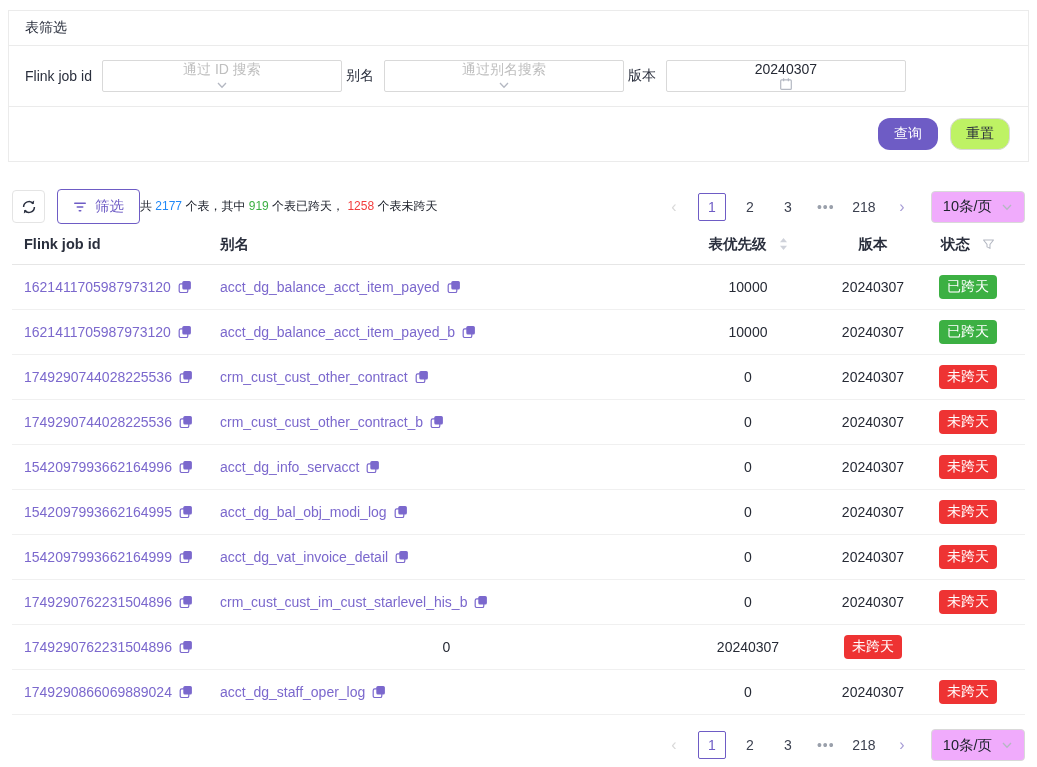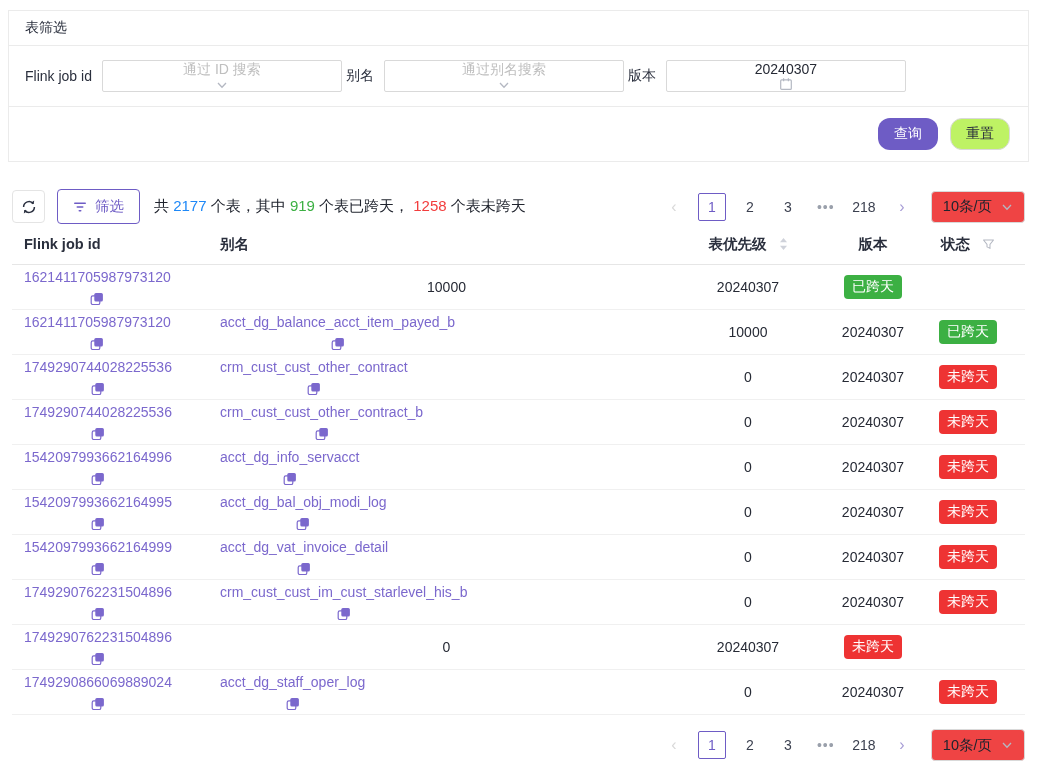--- a/index.html
+++ b/index.html
@@ -32,49 +32,49 @@
   .btn-primary { background:var(--primary); color:#fff; }
   .btn-default { background:#bef264; border-color:var(--ctl-border); color:#2a2f3d; }
 
   
   .toolbar { margin:27px 12px 0 12px; display:flex; align-items:center; }
   .icon-btn { width:33px; height:33px; border:1px solid #e4e4e4; border-radius:4px;
     display:flex; align-items:center; justify-content:center; background:#fff; cursor:pointer; }
   .filter-btn { margin-left:12px; height:35px; padding:0 15px; border:1px solid var(--primary);
     border-radius:4px; color:var(--primary); display:inline-flex; align-items:center; gap:8px;
     background:#fff; cursor:pointer; font-size:14.5px; }
-  .stats { margin-left:14px; font-size:15px; color:#20242e; }
+  .stats { margin-left:0; font-size:12px; color:#20242e; }
   .stats b { font-weight:400; }
   .stat-blue { color:var(--stat-blue); }
   .stat-green { color:var(--stat-green); }
   .stat-red { color:var(--stat-red); }
   .spacer { flex:1; }
 
   
   .pager { display:flex; align-items:center; }
   .pg-item { min-width:28px; height:28px; margin:0 5px; display:inline-flex; align-items:center;
     justify-content:center; font-size:14px; color:#3c4150; cursor:pointer; border-radius:2px; }
   .pg-arrow { color:var(--icon-gray); font-size:16px; }
   .pg-arrow.disabled { color:#d9d9d9; cursor:default; }
   .pg-arrow.next { color:#a79dd6; }
   .pg-active { border:1px solid var(--primary); color:var(--primary); background:#fff; }
   .pg-ellipsis { color:#9aa0ab; letter-spacing:1px; cursor:default; }
   .size-select { margin-left:10px; height:32px; border:1px solid var(--ctl-border);
     border-radius:4px; display:inline-flex; align-items:center; gap:9px; padding:0 11px;
-    background:#ef4444; cursor:pointer; color:#20242e; font-size:14.5px; }
+    background:#f0abfc; cursor:pointer; color:#20242e; font-size:14.5px; }
 
   
   .tbl { margin:0 12px; }
   .tbl-grid { display:grid; grid-template-columns:196px 1fr 150px 100px 90px;
     align-items:center; padding:0 12px; }
   .tbl-head { height:41px; border-bottom:1px solid #e6e6e6; font-weight:700;
     color:#2a2f3d; font-size:14.5px; }
   .tbl-row { height:45px; border-bottom:1px solid #f0f0f0; }
   .c-right { text-align:center; }
-  .link { color:var(--link); display:inline-flex; align-items:center; gap:7px; cursor:pointer;flex-direction:column; }
+  .link { color:var(--link); display:inline-flex; align-items:center; gap:7px; cursor:pointer; }
   .copy { display:inline-flex; cursor:pointer; }
   .badge { display:inline-block; padding:3px 8px; border-radius:4px; color:#fff;
     font-size:14px; line-height:1.25; }
   .badge.crossed { background:var(--badge-green); }
   .badge.not-crossed { background:var(--badge-red); }
 
   .bottom-pager { margin:14px 12px 0 12px; display:flex; justify-content:flex-end; }
 
   .sort-icon, .funnel-icon { margin-left:8px; vertical-align:-2px; }
 </style>
@@ -177,20 +177,31 @@
       <svg class="funnel-icon" width="13" height="13" viewBox="0 0 14 14">
         <path d="M1.6 2.2h10.8L8.6 6.8v4.4L5.4 9.6V6.8z" fill="none" stroke="#b4b8c2" stroke-width="1.1" stroke-linejoin="round"></path>
       </svg>
     </div>
   </div>
   <div id="tbody">
   <div class="tbl-grid tbl-row">
     <div>
       <span class="link">
         <span class="t-id">1621411705987973120</span>
+        <span class="copy">
+          <svg width="14" height="14" viewBox="0 0 14 14">
+            <rect x="1.2" y="3.9" width="8.6" height="8.6" rx="1.6" fill="none" stroke="#7b68cd" stroke-width="1.2"></rect>
+            <rect x="4.3" y="1" width="8.6" height="8.6" rx="1.6" fill="#7b68cd"></rect>
+          </svg>
+        </span>
+      </span>
+    </div>
+    <div>
+      <span class="link">
+        <span class="t-alias">acct_dg_balance_acct_item_payed</span>
         <span class="copy">
           <svg width="14" height="14" viewBox="0 0 14 14">
             <rect x="1.2" y="3.9" width="8.6" height="8.6" rx="1.6" fill="none" stroke="#7b68cd" stroke-width="1.2"></rect>
             <rect x="4.3" y="1" width="8.6" height="8.6" rx="1.6" fill="#7b68cd"></rect>
           </svg>
         </span>
       </span>
     </div>
     <div class="c-right t-priority">10000</div>
     <div class="c-right t-version">20240307</div>

